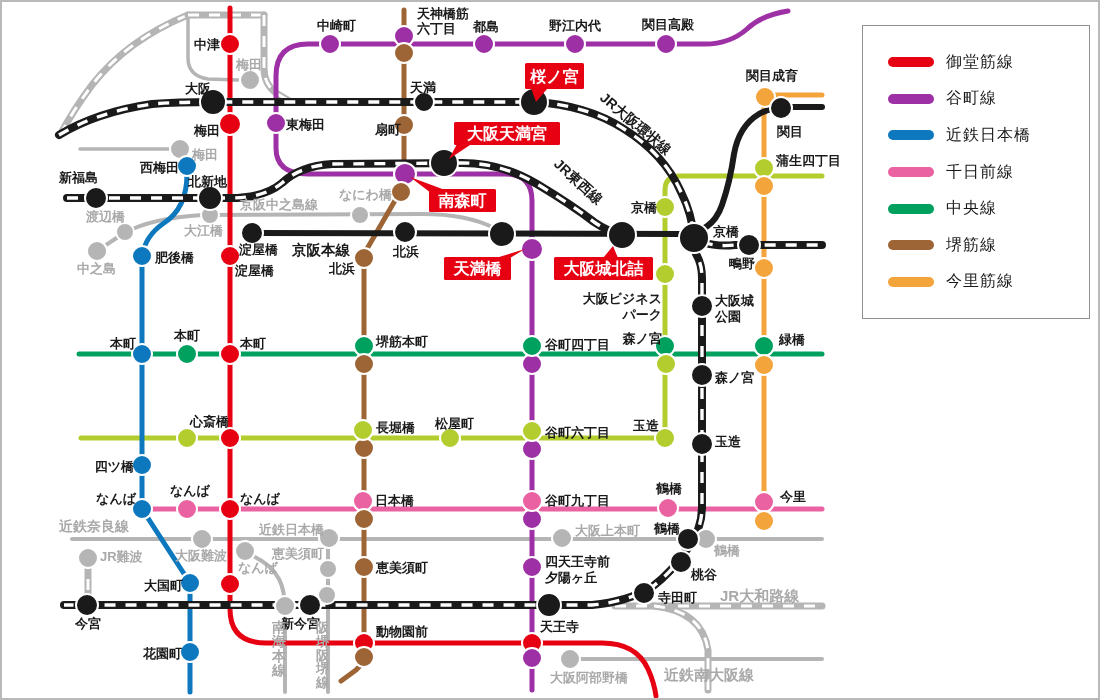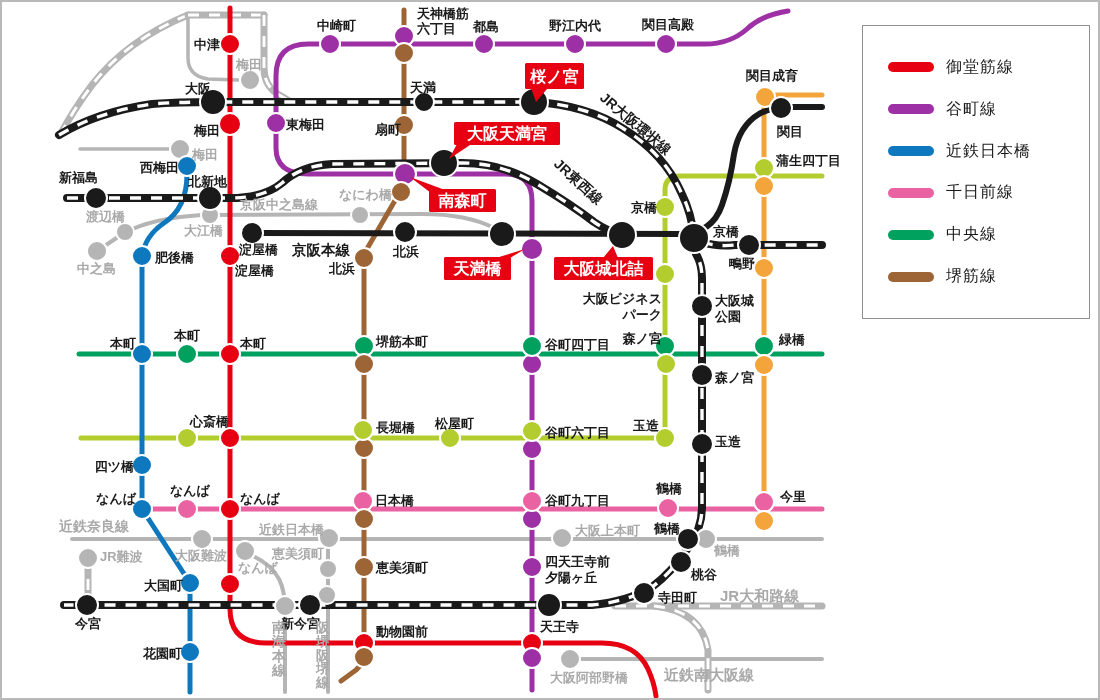--- a/index.html
+++ b/index.html
@@ -343,14 +343,18 @@
         <span class="legend-label">千日前線</span>
       </div>
       <div class="legend-row">
         <span class="legend-swatch" style="background: rgb(0, 160, 95);"></span>
         <span class="legend-label">中央線</span>
       </div>
       <div class="legend-row">
         <span class="legend-swatch" style="background: rgb(157, 101, 53);"></span>
         <span class="legend-label">堺筋線</span>
       </div>
+      <div class="legend-row">
+        <span class="legend-swatch" style="background: rgb(243, 164, 58);"></span>
+        <span class="legend-label">今里筋線</span>
+      </div>
     </div>
 </div>
 
 </body></html>

